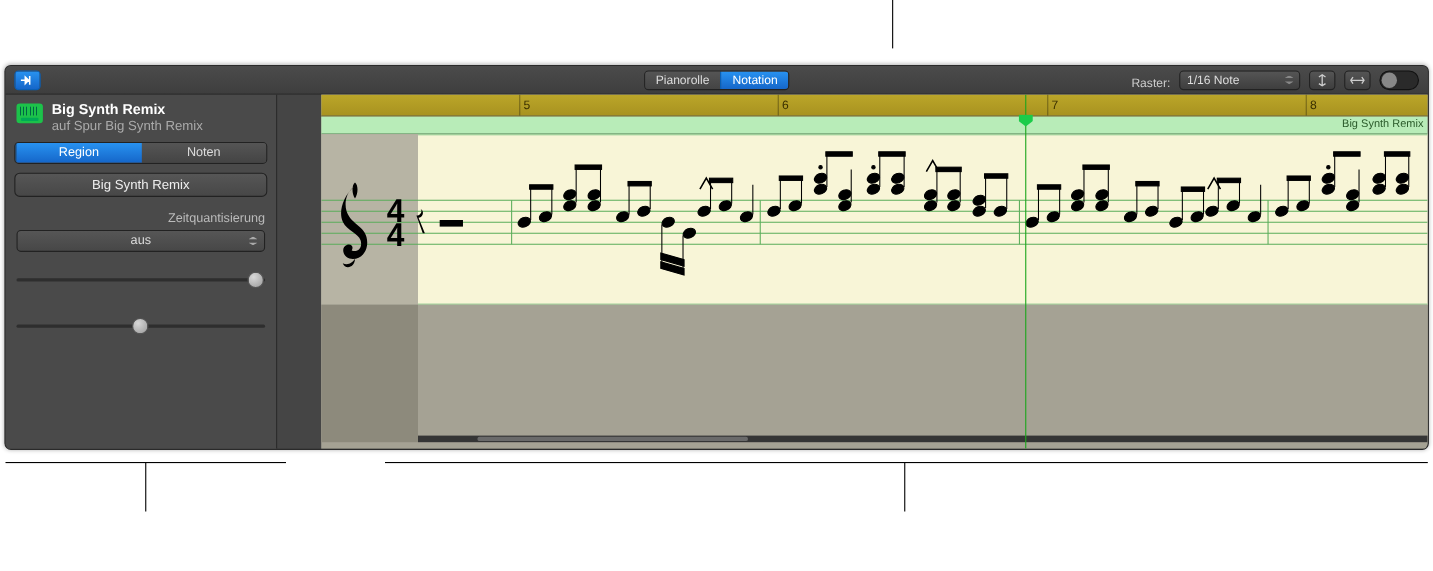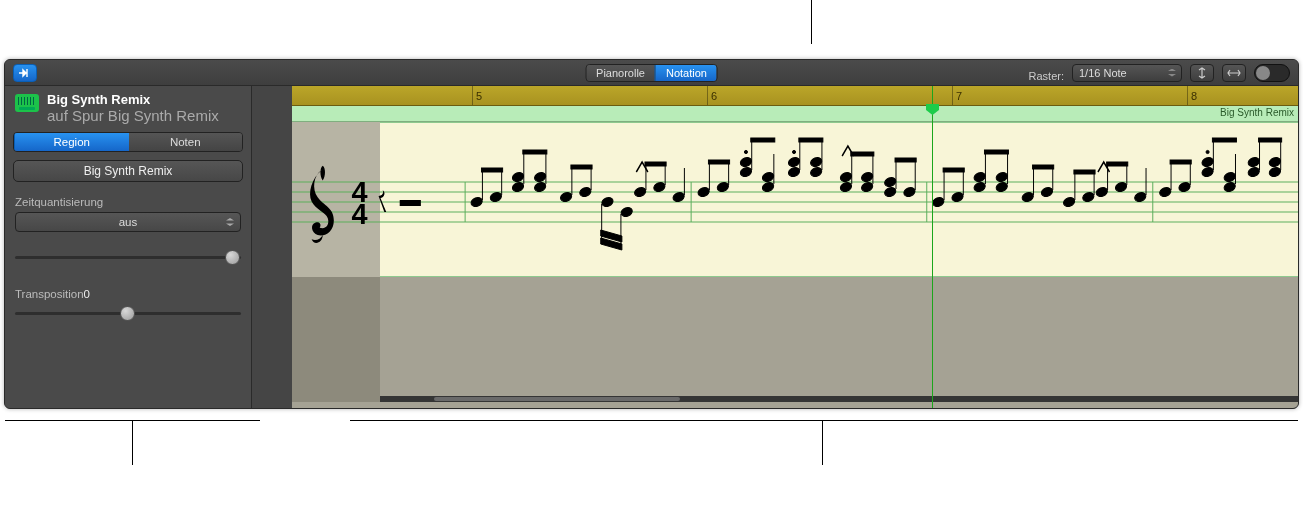--- a/index.html
+++ b/index.html
@@ -49,31 +49,31 @@
   .switch::after { content:""; position:absolute; left:1px; top:1px; width:14px; height:14px; border-radius:50%; background:#888; }
   
   .body { display:flex; height:calc(100% - 26px);gap:40px; }
   
   .inspector { width:247px; background:#4a4a4a; border-right:1px solid #2a2a2a; color:#ddd; font-size:12px; }
   .insp-header { display:flex; align-items:flex-start; gap:8px; padding:7px 10px 6px 10px; }
   .track-icon { width:24px; height:18px; background:#1cc24a; border-radius:3px; position:relative; margin-top: 1px;}
   .track-icon::before { content:""; position:absolute; left:3px; right:3px; top:3px; bottom:7px; background:repeating-linear-gradient(90deg,#064,#064 1px,#1cc24a 1px,#1cc24a 3px); }
   .track-icon::after { content:""; position:absolute; left:4px; right:4px; bottom:2px; height:3px; background:#0a5; border-radius:1px; }
   .insp-title { font-size:13px; font-weight:600; color:#fff; line-height:14px; }
-  .insp-sub { font-size:15px; color:#aaa; }
+  .insp-sub { font-size:12px; color:#aaa; }
   .seg2 { display:flex; margin:2px 8px 8px 8px; border-radius:4px; overflow:hidden; border:1px solid #222; height:20px; }
   .seg2 .seg-btn { flex:1; text-align:center; font-size:11.5px; line-height:18px; }
   .seg2 .seg-btn.active { background:linear-gradient(#2892f0,#1566c9); color:#fff; }
   .region-name-btn {
     margin:0 8px 10px 8px; height:22px; border-radius:5px; border:1px solid #222;
     background:linear-gradient(#565656,#474747); color:#eee; font-size:12px;
     display:flex; align-items:center; justify-content:center;
   }
   .param { padding:4px 10px 0 10px; }
-  .param-label-row { display:flex; justify-content:flex-start; font-size:11.5px; color:#bbb; margin-bottom:4px; }
+  .param-label-row { display:flex; justify-content:flex-end; font-size:11.5px; color:#bbb; margin-bottom:4px; }
   .param-label-row .val { color:#eee; }
   .param-select {
     height:20px; background:linear-gradient(#565656,#474747); border:1px solid #222; border-radius:4px;
     display:flex; align-items:center; justify-content:center; color:#ddd; font-size:11.5px; position:relative;
   }
   .param-select::after {
     content:""; position:absolute; right:6px; top:5px; width:8px; height:8px;
     background:#aaa; clip-path: polygon(0 30%,100% 30%,50% 0,0 30%, 0 70%,50% 100%,100% 70%,0 70%);
   }
   .slider {
@@ -186,24 +186,20 @@
         </div>
 
         <div class="param" style="margin-top:10px;">
           <div class="slider">
             <div class="slider-track"></div>
             <div class="slider-thumb" style="left:calc(100% - 16px);"></div>
           </div>
         </div>
 
         <div class="param" style="margin-top:18px;">
-          <div class="param-label-row">
-            <span>Transposition</span>
-            <span class="val">0</span>
-          </div>
           <div class="slider">
             <div class="slider-track"></div>
             <div class="slider-thumb" style="left:calc(50% - 8px);"></div>
           </div>
         </div>
       </div>
 
       <div class="main">
         <div class="ruler">
           <div class="ruler-mark" style="left:180px;">5</div>

